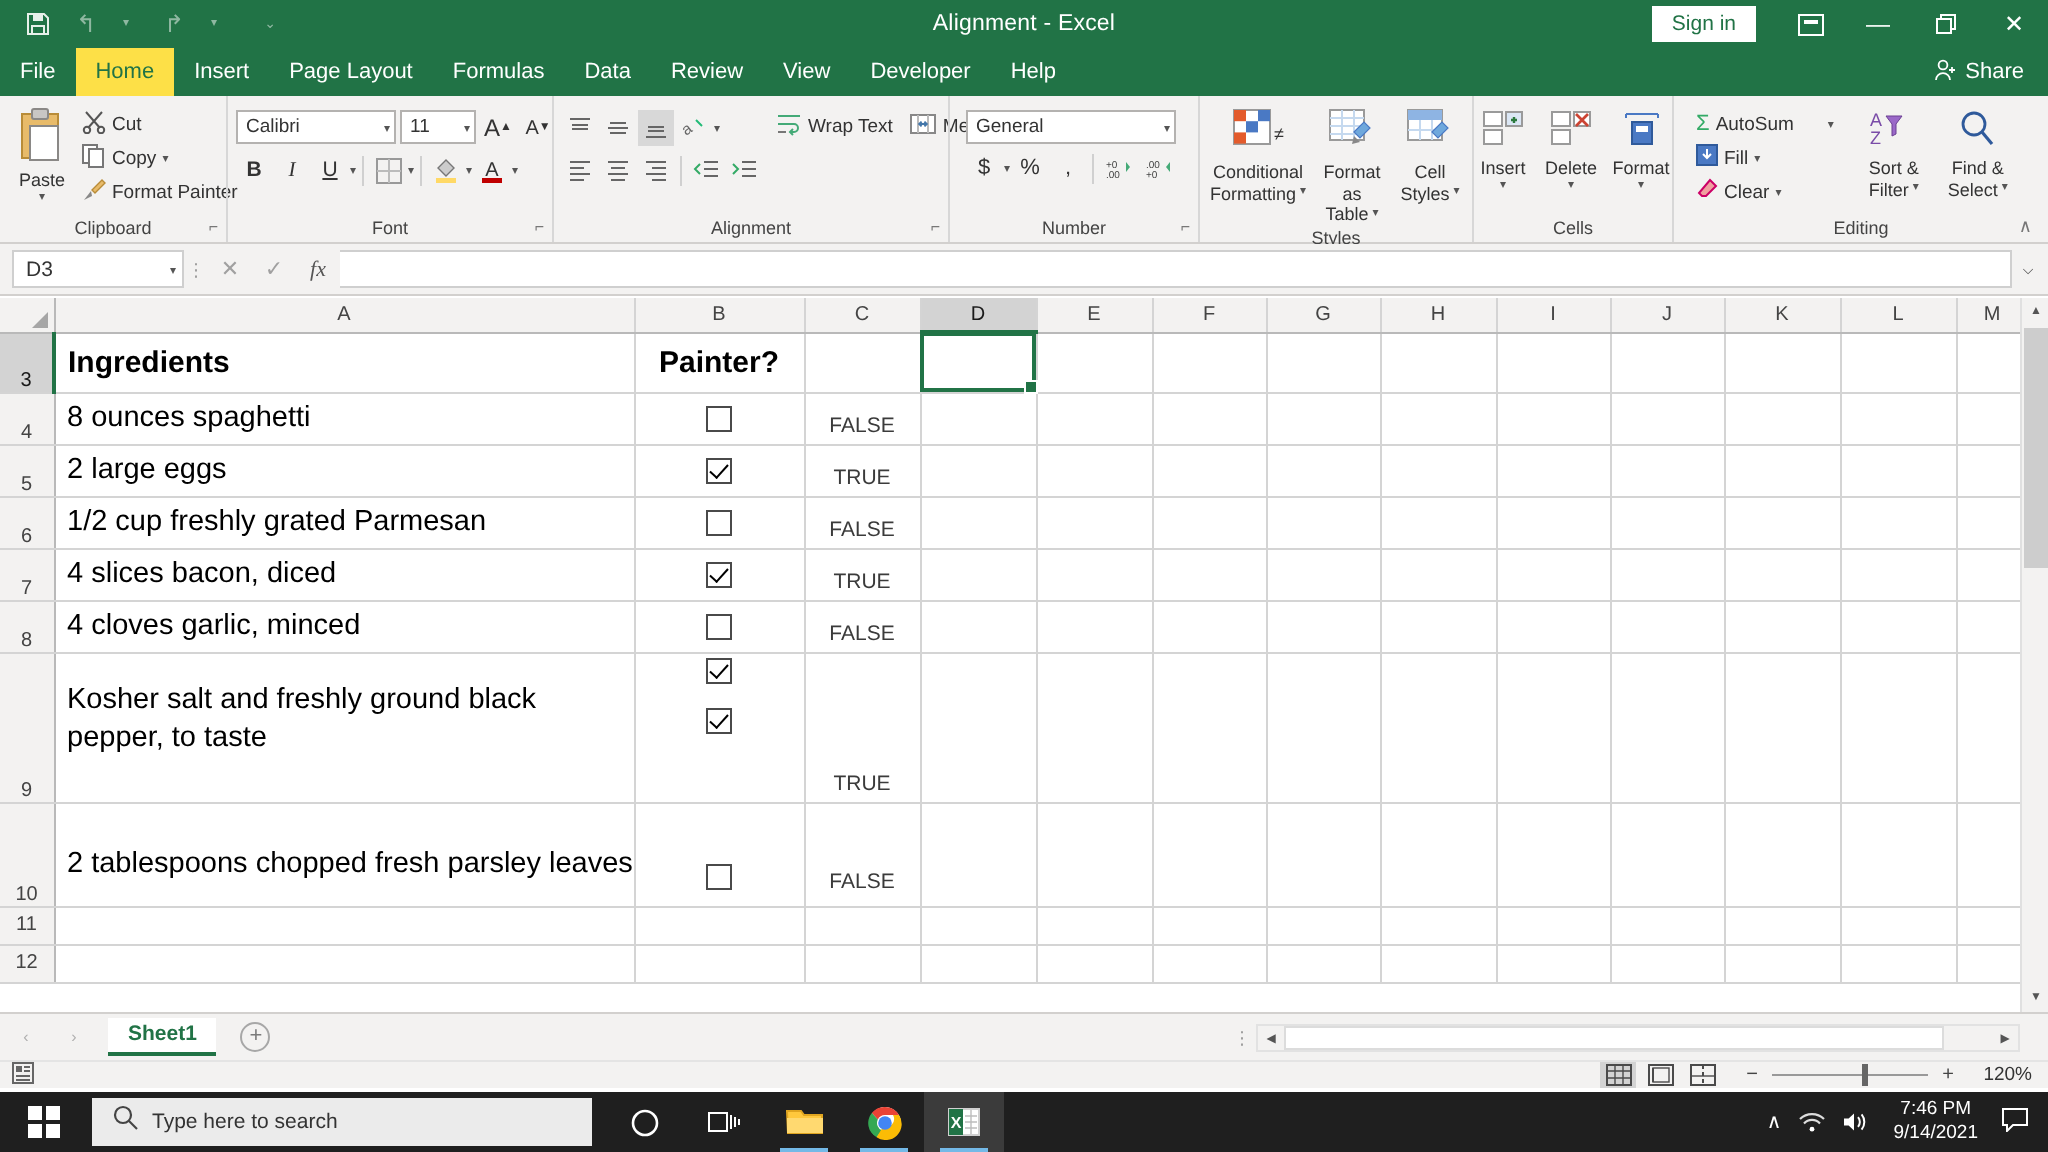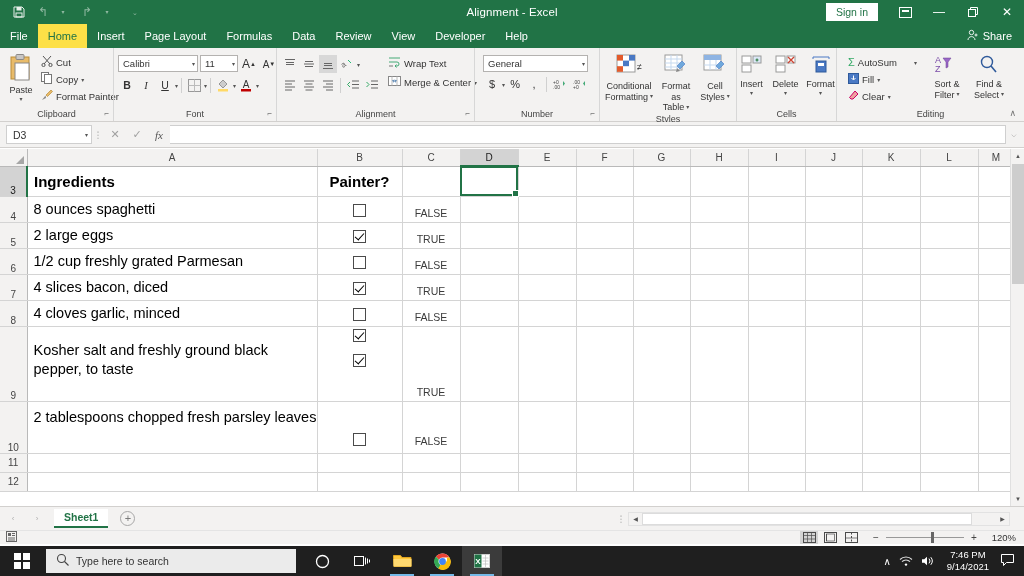--- a/index.html
+++ b/index.html
@@ -99,21 +99,21 @@
   .combo .cc { font-size: 6px; color: #555; padding-left: 3px; }
   .ico-btn {
     width: 18px; height: 18px; display: flex; align-items: center; justify-content: center;
     font-size: 10.5px; color: #333;
   }
   .ico-btn.wide { width: auto; padding: 0 2px; }
   .sep { width: 1px; height: 15px; background: #d0d0d0; margin: 0 2px; }
 
   .align-grid { display: flex; flex-direction: column; gap: 3px; }
   .align-row { display: flex; align-items: center; gap: 1px; }
-  .wrap-col { display: flex; flex-direction: column; gap: 3px; padding-left: 4px; }
+  .wrap-col { display: flex; flex-direction: row; gap: 3px; padding-left: 4px; }
 
   .num-row1 { display: flex; }
   .num-row2 { display: flex; align-items: center; margin-top: 3px; gap: 1px; }
 
   
   .fbar {
     position: absolute; top: 122px; left: 0; width: 1024px; height: 26px;
     background: #f3f2f1; display: flex; align-items: center; padding: 0 2px;
     border-bottom: 1px solid #d2d0ce;
   }
@@ -901,21 +901,21 @@
       <td class="cell"></td>
       <td class="cell"></td>
       <td class="cell"></td>
       <td class="cell"></td>
       <td class="cell"></td>
       <td class="cell"></td>
     </tr>
 
     <tr style="height:52px">
       <td class="rowhead">10</td>
-      <td class="cell colA wrapcell" style="padding-top:6px">2 tablespoons chopped fresh parsley leaves</td>
+      <td class="cell colA wrapcell" style="padding-top:21px">2 tablespoons chopped fresh parsley leaves</td>
       <td class="cell colB" style="vertical-align:bottom;padding-bottom:6px"><span class="chk"></span></td>
       <td class="cell colC" style="vertical-align:bottom;padding-bottom:6px">FALSE</td>
       <td class="cell"></td>
       <td class="cell"></td>
       <td class="cell"></td>
       <td class="cell"></td>
       <td class="cell"></td>
       <td class="cell"></td>
       <td class="cell"></td>
       <td class="cell"></td>

